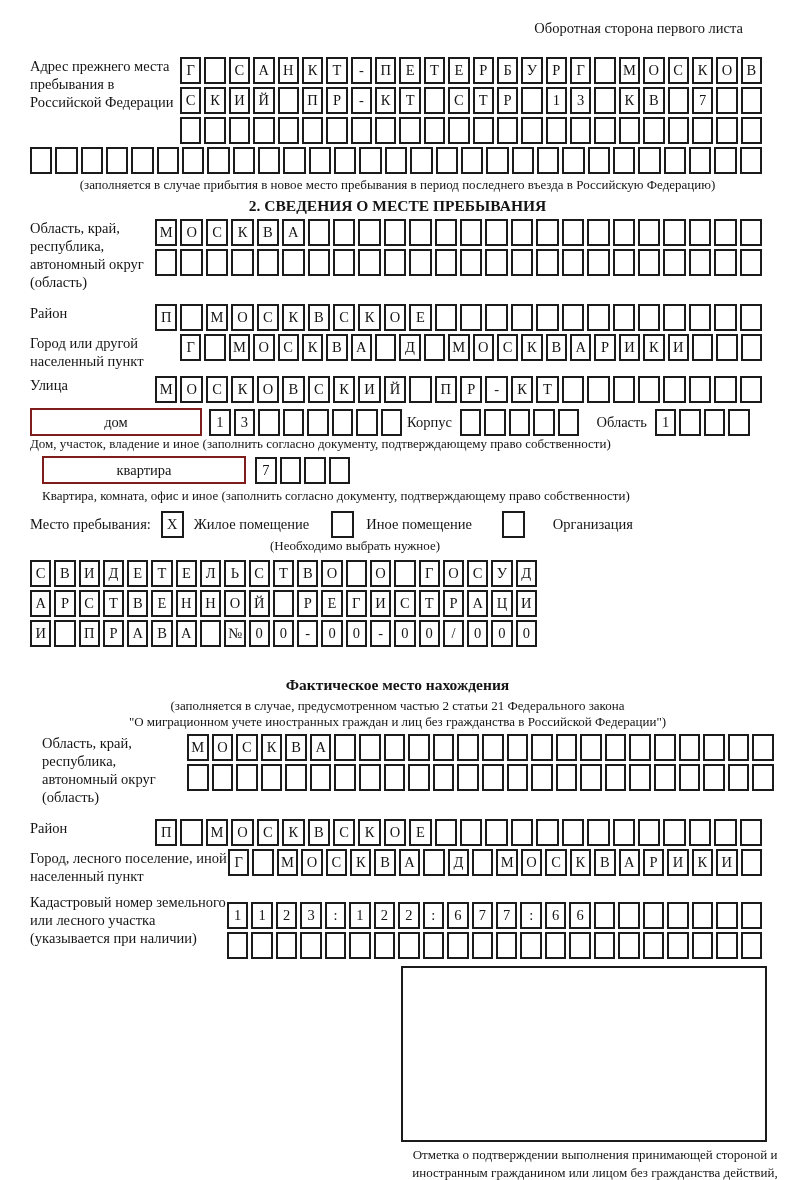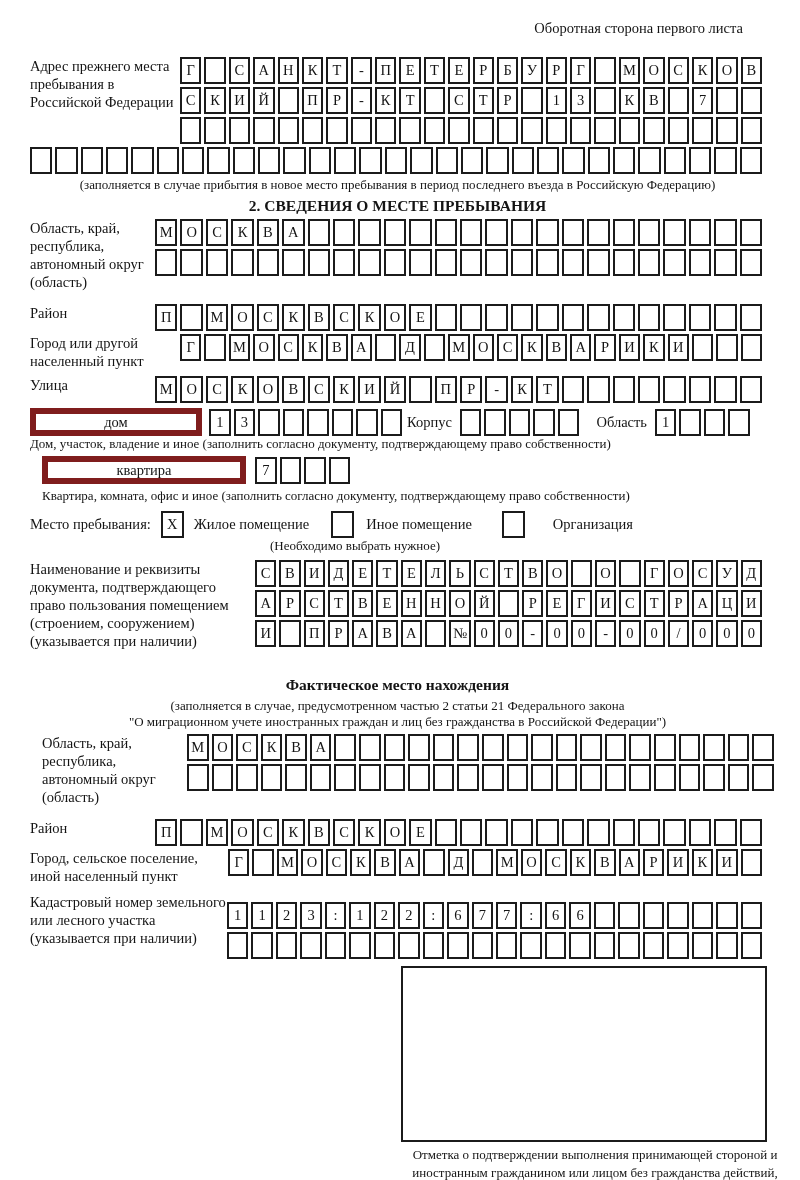--- a/index.html
+++ b/index.html
@@ -20,21 +20,21 @@
         border:2px solid #1b1b1b;margin-right:3px;background:#fff;
         display:flex;align-items:center;justify-content:center;
         font-size:14.5px;line-height:1;overflow:hidden;}
   .cell-fixed .cell{flex:0 0 21.5px;width:21.5px;}
   .r585{width:585px;} .r610{width:610px;} .r735{width:735px;}
   .r510{width:510px;} .r590{width:590px;} .r537{width:537px;} .r538{width:538px;}
 
   .caption{font-size:13px;text-align:center;line-height:16px;}
   .h2title{text-align:center;font-weight:bold;font-size:15.5px;margin:4px 0 4px 0;}
 
-  .bigbox{box-sizing:border-box;border:6px solid #7f1d1d;height:28px;
+  .bigbox{box-sizing:border-box;border:2px solid #7f1d1d;height:28px;
           display:flex;align-items:center;justify-content:center;font-size:14.5px;}
   .inline-row{display:flex;align-items:center;height:28px;}
   .inline-label{font-size:14.5px;white-space:nowrap;}
   .checkbox{box-sizing:border-box;flex:0 0 23px;width:23px;height:27px;
             border:2px solid #1b1b1b;display:flex;align-items:center;
             justify-content:center;font-size:14.5px;}
 
   .stamp-wrap{margin:4px 0 0 365px;width:400px;}
   .stampbox{box-sizing:border-box;width:366px;height:176px;border:2px solid #1b1b1b;margin-left:6px;}
   .stamp-caption{font-size:13px;line-height:18px;text-align:center;margin-top:4px;}
@@ -361,21 +361,20 @@
     <div class="checkbox" style="margin-left:10px;">X</div>
     <div class="inline-label" style="margin-left:10px;">Жилое помещение</div>
     <div class="checkbox" style="margin-left:22px;"></div>
     <div class="inline-label" style="margin-left:12px;">Иное помещение</div>
     <div class="checkbox" style="margin-left:30px;"></div>
     <div class="inline-label" style="margin-left:28px;">Организация</div>
   </div>
   <div class="caption" style="width:250px;margin-left:200px;">(Необходимо выбрать нужное)</div>
 
   <div class="field mt6">
-    <div class="flabel w225">Наименование и реквизиты документа, подтверждающего право пользования помещением (строением, сооружением) (указывается при наличии)</div>
     <div class="cellcol">
       <div class="cellrow r510">
           <span class="cell">С</span>
           <span class="cell">В</span>
           <span class="cell">И</span>
           <span class="cell">Д</span>
           <span class="cell">Е</span>
           <span class="cell">Т</span>
           <span class="cell">Е</span>
           <span class="cell">Л</span>
@@ -530,21 +529,21 @@
         <span class="cell"></span>
         <span class="cell"></span>
         <span class="cell"></span>
         <span class="cell"></span>
         <span class="cell"></span>
         <span class="cell"></span>
       </div>
   </div>
 
   <div class="field">
-    <div class="flabel w198">Город, сельское поселение, иной населенный пункт</div>
+    <div class="flabel w198">Город, лесного поселение, иной населенный пункт</div>
     <div class="cellrow r537">
         <span class="cell">Г</span>
         <span class="cell"></span>
         <span class="cell">М</span>
         <span class="cell">О</span>
         <span class="cell">С</span>
         <span class="cell">К</span>
         <span class="cell">В</span>
         <span class="cell">А</span>
         <span class="cell"></span>

